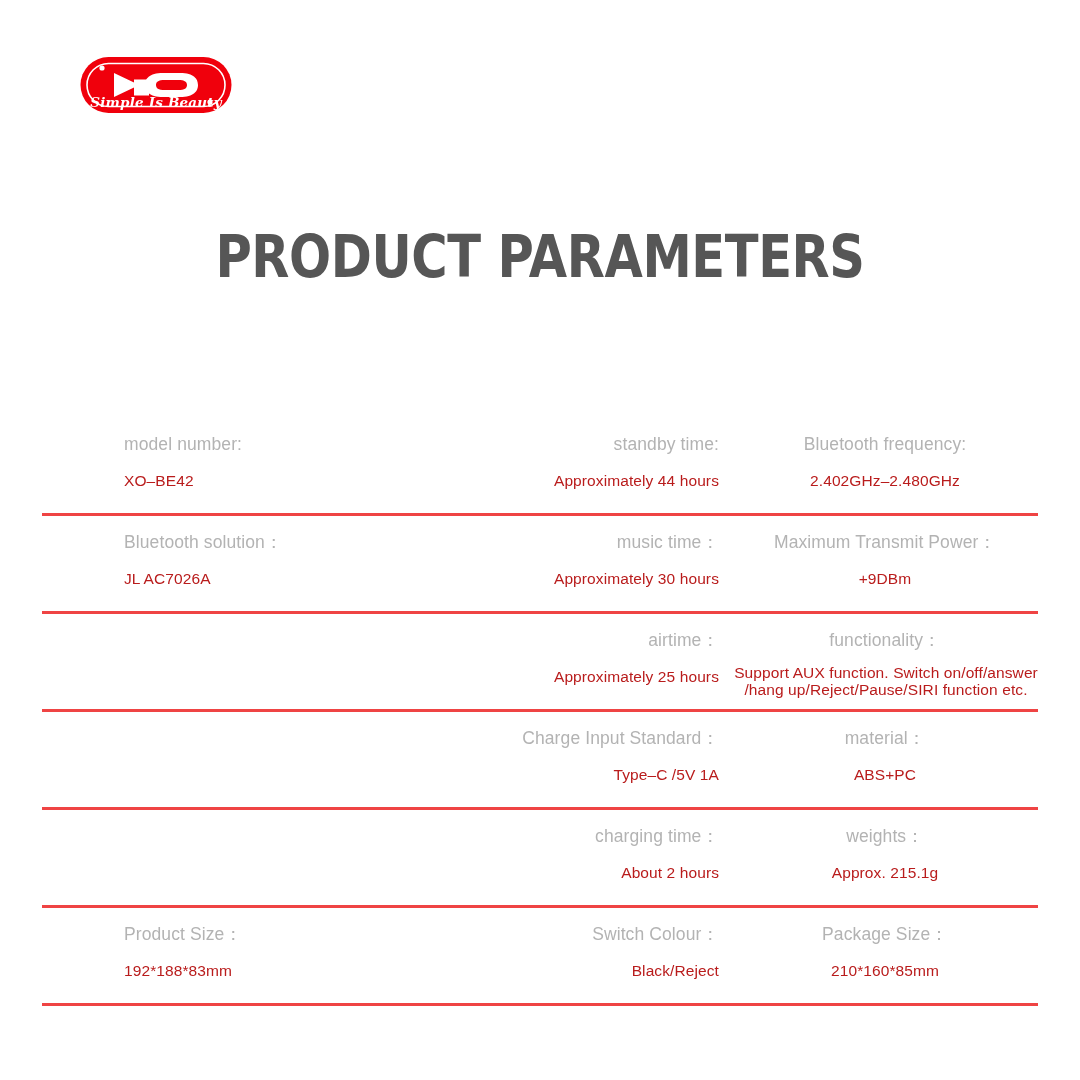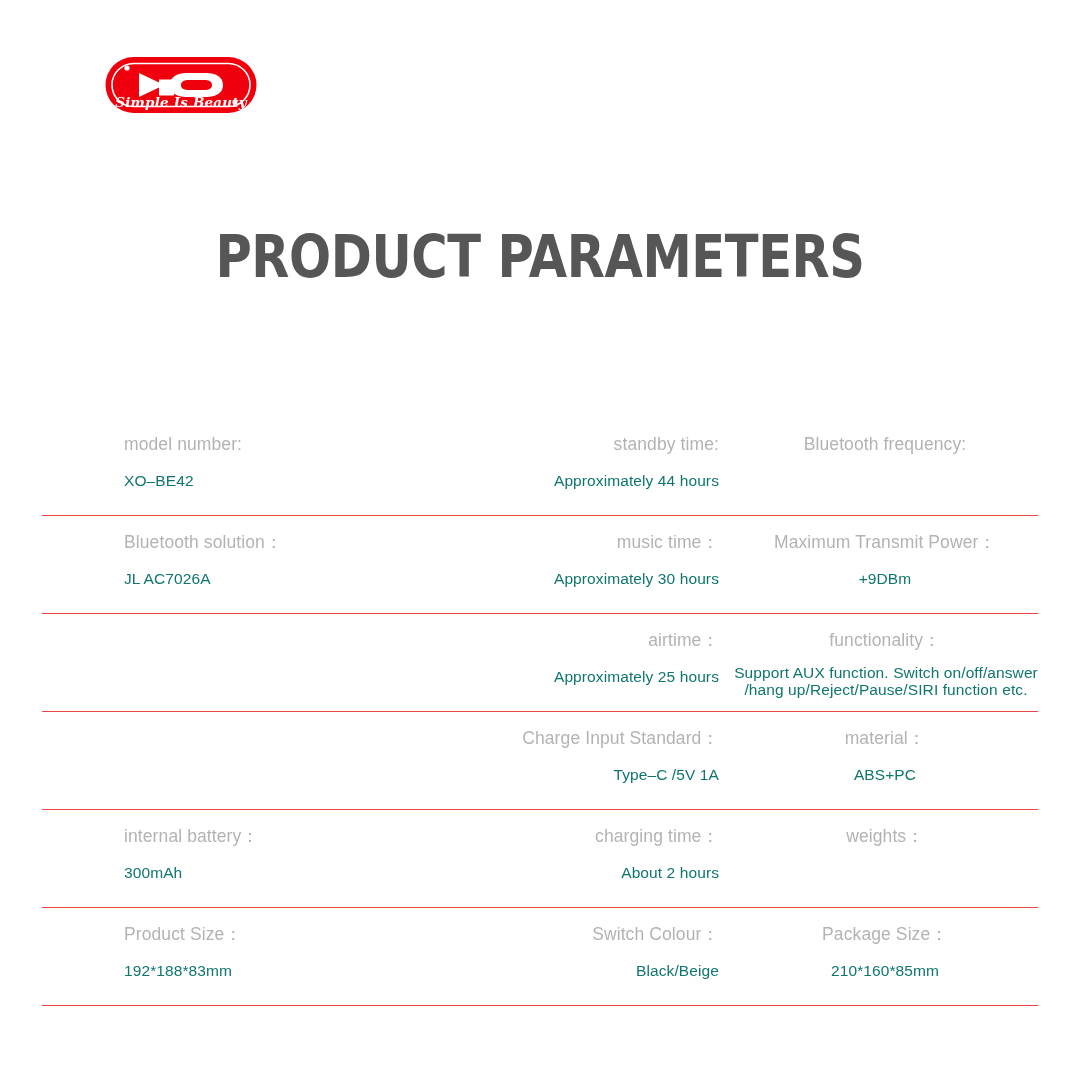--- a/index.html
+++ b/index.html
@@ -11,21 +11,21 @@
     height: 1080px;
     background: #ffffff;
     font-family: "Liberation Sans", sans-serif;
     overflow: hidden;
     position: relative;
   }
 
   
   .logo-wrap {
     position: absolute;
-    left: 104px;
+    left: 79px;
     top: 51px;
     width: 154px;
     height: 68px;
   }
   .logo-svg { display: block; width: 154px; height: 68px; }
 
   
   .page-title {
     position: absolute;
     top: 222px;
@@ -45,21 +45,21 @@
   
   .spec-table {
     position: absolute;
     left: 42px;
     top: 418px;
     width: 996px;
   }
   .spec-row {
     position: relative;
     height: 98px;
-    border-bottom: 1px solid #ef4444;
+    border-bottom: 3px solid #ef4444;
     box-sizing: border-box;
   }
   .spec-row:first-child { border-top: none; }
 
   .cell {
     position: absolute;
     top: 0;
     box-sizing: border-box;
   }
   .cell.c1 { left: 82px;  width: 300px; }
@@ -69,21 +69,21 @@
   .cell-label {
     font-size: 17.5px;
     color: #b3b3b3;
     line-height: 1;
     padding-top: 18px;
     white-space: nowrap;
     letter-spacing: 0.1px;
   }
   .cell-value {
     font-size: 15.5px;
-    color: #0f766e;
+    color: #b91c1c;
     line-height: 1.12;
     padding-top: 18px;
     letter-spacing: 0.1px;
   }
   .cell-value.two-line {
     width: 332px;
     padding-top: 14px;
     line-height: 1.15;
   }
 </style>
@@ -113,20 +113,21 @@
     <div class="cell c1">
       <div class="cell-label">model number:</div>
       <div class="cell-value">XO–BE42</div>
     </div>
     <div class="cell c2">
       <div class="cell-label">standby time:</div>
       <div class="cell-value">Approximately 44 hours</div>
     </div>
     <div class="cell c3">
       <div class="cell-label">Bluetooth frequency:</div>
+      <div class="cell-value">2.402GHz–2.480GHz</div>
     </div>
   </div>
 
   <div class="spec-row">
     <div class="cell c1">
       <div class="cell-label">Bluetooth solution：</div>
       <div class="cell-value">JL AC7026A</div>
     </div>
     <div class="cell c2">
       <div class="cell-label">music time：</div>
@@ -154,41 +155,38 @@
       <div class="cell-label">Charge Input Standard：</div>
       <div class="cell-value">Type–C /5V 1A</div>
     </div>
     <div class="cell c3">
       <div class="cell-label">material：</div>
       <div class="cell-value">ABS+PC</div>
     </div>
   </div>
 
   <div class="spec-row">
-    <div class="cell c1">
-      <div class="cell-label">internal battery：</div>
-      <div class="cell-value">300mAh</div>
-    </div>
     <div class="cell c2">
       <div class="cell-label">charging time：</div>
       <div class="cell-value">About 2 hours</div>
     </div>
     <div class="cell c3">
       <div class="cell-label">weights：</div>
+      <div class="cell-value">Approx. 215.1g</div>
     </div>
   </div>
 
   <div class="spec-row">
     <div class="cell c1">
       <div class="cell-label">Product Size：</div>
       <div class="cell-value">192*188*83mm</div>
     </div>
     <div class="cell c2">
       <div class="cell-label">Switch Colour：</div>
-      <div class="cell-value">Black/Beige</div>
+      <div class="cell-value">Black/Reject</div>
     </div>
     <div class="cell c3">
       <div class="cell-label">Package Size：</div>
       <div class="cell-value">210*160*85mm</div>
     </div>
   </div>
 
 </div>
 
 </body></html>

